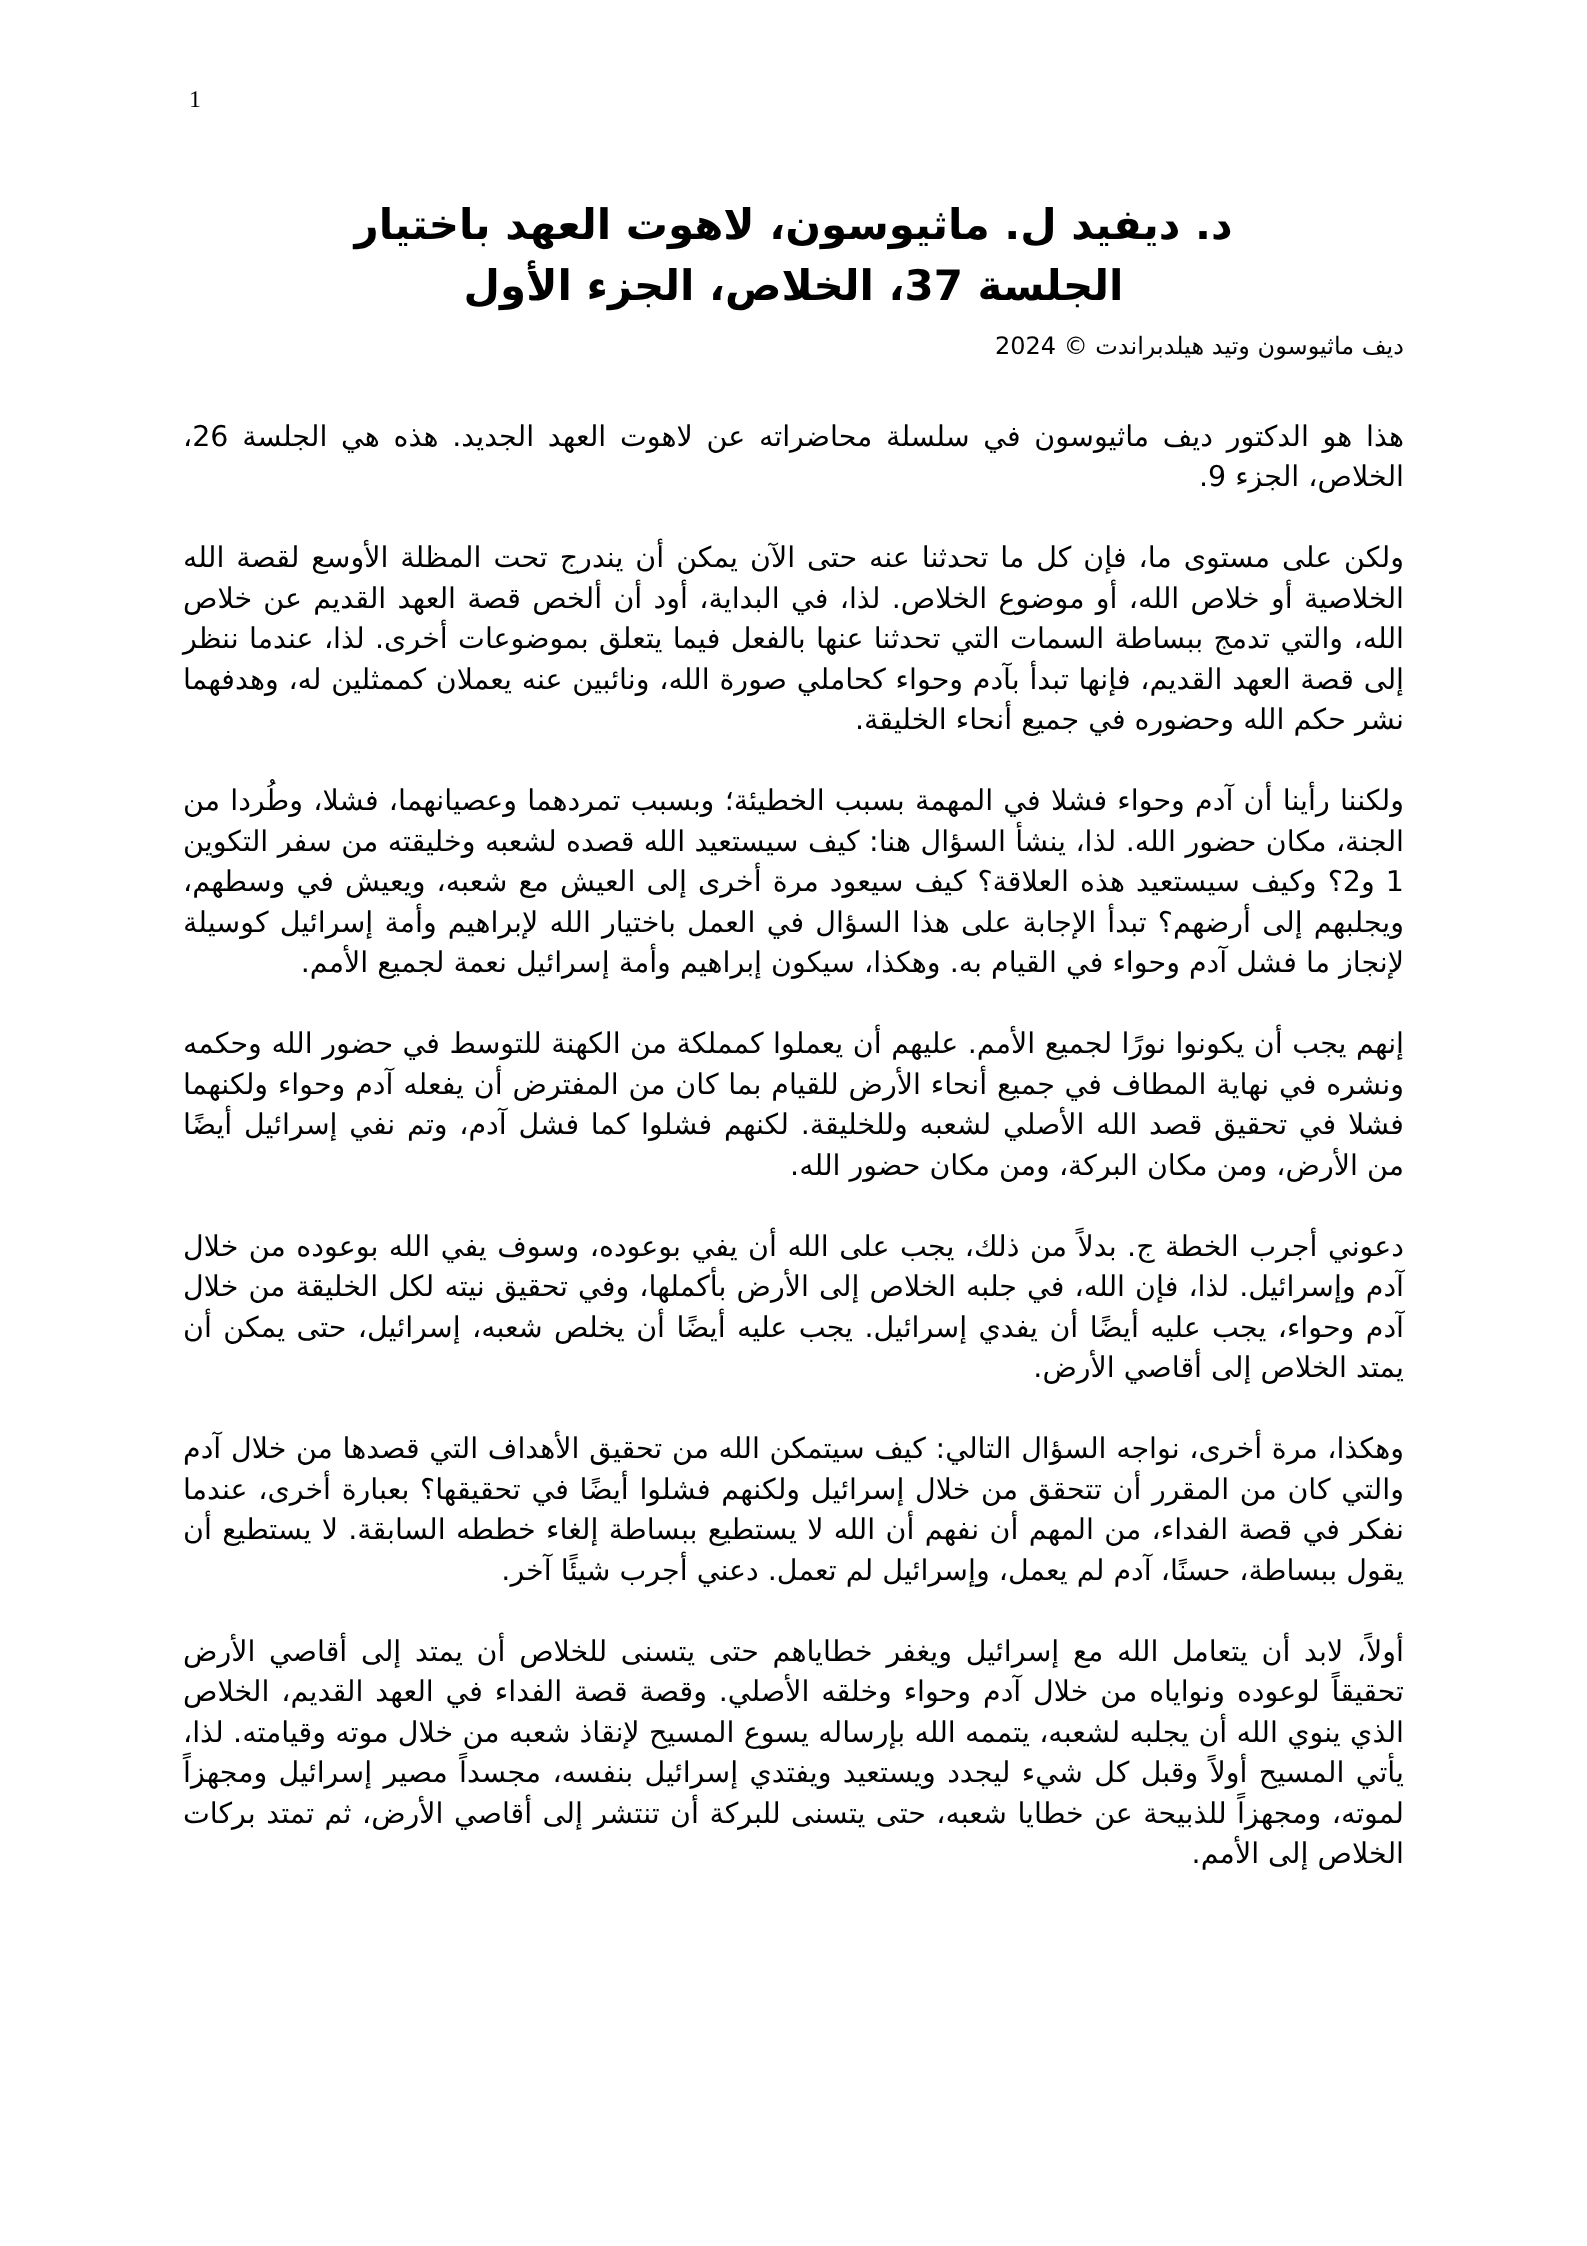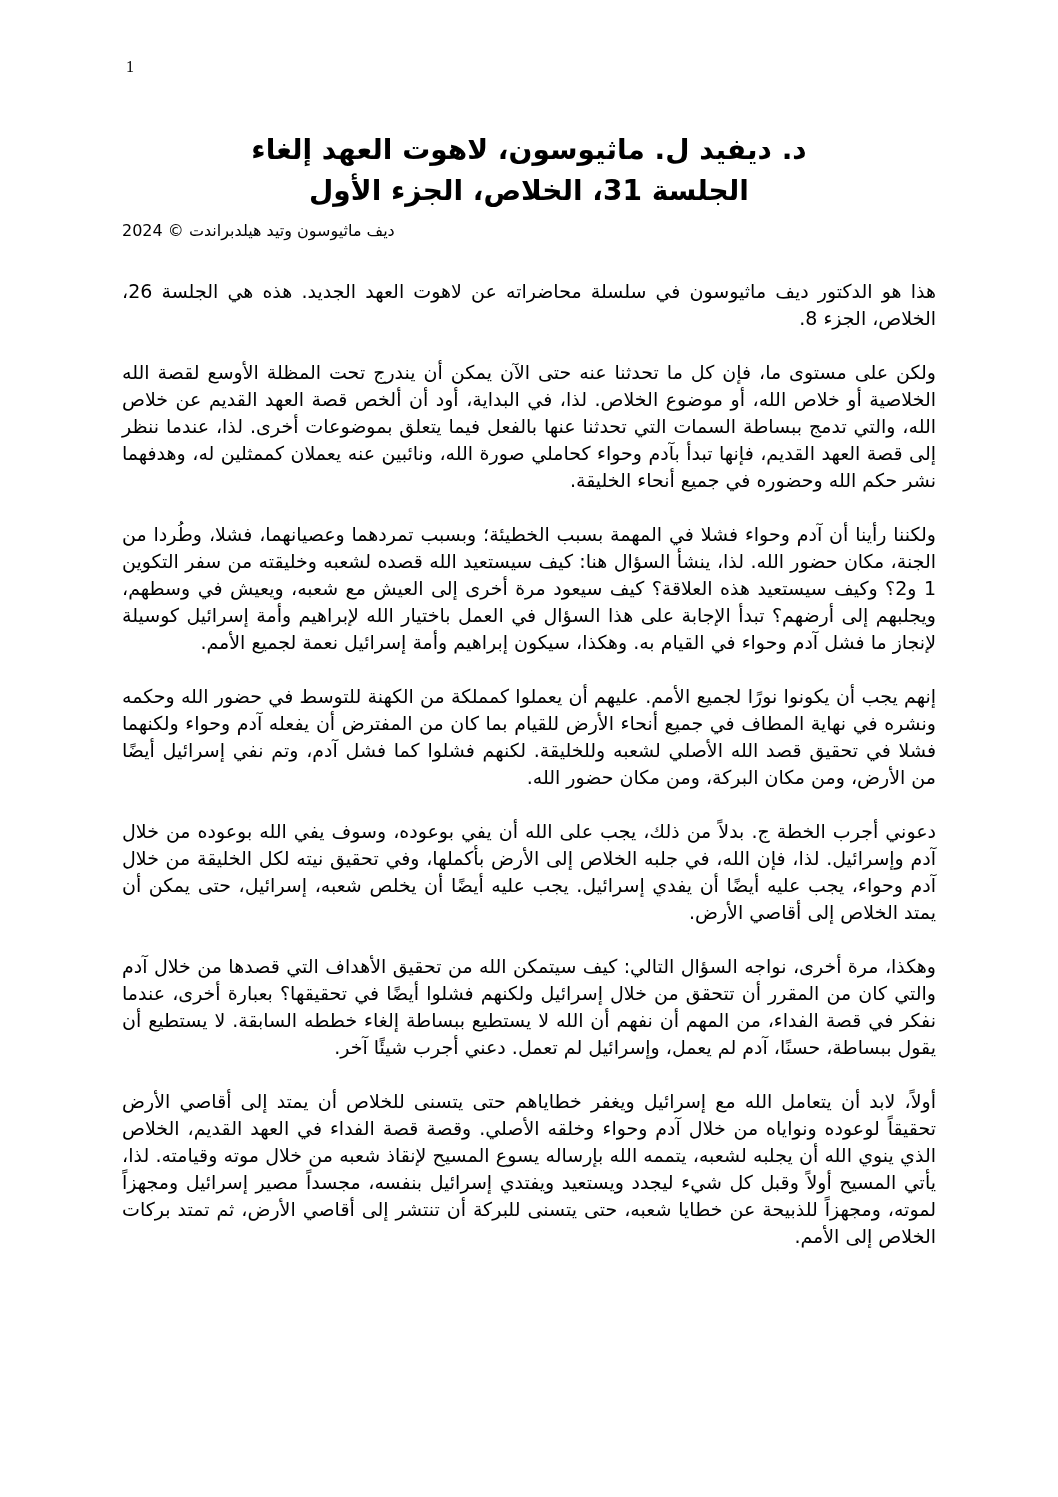--- a/index.html
+++ b/index.html
@@ -31,21 +31,21 @@
     text-align: center;
   }
   .title-line {
     font-size: 28px;
     font-weight: bold;
     line-height: 1.45;
     margin: 0;
   }
   .copyright {
     direction: rtl;
-    text-align: left;
+    text-align: right;
     font-size: 16px;
     margin-top: 10px;
   }
   .doc-body {
     direction: rtl;
     margin-top: 38px;
   }
   .doc-body p {
     font-size: 19px;
     line-height: 27px;
@@ -55,27 +55,27 @@
   }
 </style>
 </head>
 <body>
 
 <div class="page">
 
   <div class="page-number">1</div>
 
   <div class="doc-header">
-    <div class="title-line">د. ديفيد ل. ماثيوسون، لاهوت العهد إلغاء</div>
-    <div class="title-line">الجلسة 31، الخلاص، الجزء الأول</div>
+    <div class="title-line">د. ديفيد ل. ماثيوسون، لاهوت العهد باختيار</div>
+    <div class="title-line">الجلسة 37، الخلاص، الجزء الأول</div>
     <div class="copyright">ديف ماثيوسون وتيد هيلدبراندت © 2024</div>
   </div>
 
   <div class="doc-body">
-    <p>هذا هو الدكتور ديف ماثيوسون في سلسلة محاضراته عن لاهوت العهد الجديد. هذه هي الجلسة 26، الخلاص، الجزء 8.</p>
+    <p>هذا هو الدكتور ديف ماثيوسون في سلسلة محاضراته عن لاهوت العهد الجديد. هذه هي الجلسة 26، الخلاص، الجزء 9.</p>
     <p>ولكن على مستوى ما، فإن كل ما تحدثنا عنه حتى الآن يمكن أن يندرج تحت المظلة الأوسع لقصة الله الخلاصية أو خلاص الله، أو موضوع الخلاص. لذا، في البداية، أود أن ألخص قصة العهد القديم عن خلاص الله، والتي تدمج ببساطة السمات التي تحدثنا عنها بالفعل فيما يتعلق بموضوعات أخرى. لذا، عندما ننظر إلى قصة العهد القديم، فإنها تبدأ بآدم وحواء كحاملي صورة الله، ونائبين عنه يعملان كممثلين له، وهدفهما نشر حكم الله وحضوره في جميع أنحاء الخليقة.</p>
     <p>ولكننا رأينا أن آدم وحواء فشلا في المهمة بسبب الخطيئة؛ وبسبب تمردهما وعصيانهما، فشلا، وطُردا من الجنة، مكان حضور الله. لذا، ينشأ السؤال هنا: كيف سيستعيد الله قصده لشعبه وخليقته من سفر التكوين 1 و2؟ وكيف سيستعيد هذه العلاقة؟ كيف سيعود مرة أخرى إلى العيش مع شعبه، ويعيش في وسطهم، ويجلبهم إلى أرضهم؟ تبدأ الإجابة على هذا السؤال في العمل باختيار الله لإبراهيم وأمة إسرائيل كوسيلة لإنجاز ما فشل آدم وحواء في القيام به. وهكذا، سيكون إبراهيم وأمة إسرائيل نعمة لجميع الأمم.</p>
     <p>إنهم يجب أن يكونوا نورًا لجميع الأمم. عليهم أن يعملوا كمملكة من الكهنة للتوسط في حضور الله وحكمه ونشره في نهاية المطاف في جميع أنحاء الأرض للقيام بما كان من المفترض أن يفعله آدم وحواء ولكنهما فشلا في تحقيق قصد الله الأصلي لشعبه وللخليقة. لكنهم فشلوا كما فشل آدم، وتم نفي إسرائيل أيضًا من الأرض، ومن مكان البركة، ومن مكان حضور الله.</p>
     <p>دعوني أجرب الخطة ج. بدلاً من ذلك، يجب على الله أن يفي بوعوده، وسوف يفي الله بوعوده من خلال آدم وإسرائيل. لذا، فإن الله، في جلبه الخلاص إلى الأرض بأكملها، وفي تحقيق نيته لكل الخليقة من خلال آدم وحواء، يجب عليه أيضًا أن يفدي إسرائيل. يجب عليه أيضًا أن يخلص شعبه، إسرائيل، حتى يمكن أن يمتد الخلاص إلى أقاصي الأرض.</p>
     <p>وهكذا، مرة أخرى، نواجه السؤال التالي: كيف سيتمكن الله من تحقيق الأهداف التي قصدها من خلال آدم والتي كان من المقرر أن تتحقق من خلال إسرائيل ولكنهم فشلوا أيضًا في تحقيقها؟ بعبارة أخرى، عندما نفكر في قصة الفداء، من المهم أن نفهم أن الله لا يستطيع ببساطة إلغاء خططه السابقة. لا يستطيع أن يقول ببساطة، حسنًا، آدم لم يعمل، وإسرائيل لم تعمل. دعني أجرب شيئًا آخر.</p>
     <p>أولاً، لابد أن يتعامل الله مع إسرائيل ويغفر خطاياهم حتى يتسنى للخلاص أن يمتد إلى أقاصي الأرض تحقيقاً لوعوده ونواياه من خلال آدم وحواء وخلقه الأصلي. وقصة قصة الفداء في العهد القديم، الخلاص الذي ينوي الله أن يجلبه لشعبه، يتممه الله بإرساله يسوع المسيح لإنقاذ شعبه من خلال موته وقيامته. لذا، يأتي المسيح أولاً وقبل كل شيء ليجدد ويستعيد ويفتدي إسرائيل بنفسه، مجسداً مصير إسرائيل ومجهزاً لموته، ومجهزاً للذبيحة عن خطايا شعبه، حتى يتسنى للبركة أن تنتشر إلى أقاصي الأرض، ثم تمتد بركات الخلاص إلى الأمم.</p>
   </div>
 
 </div>
 

